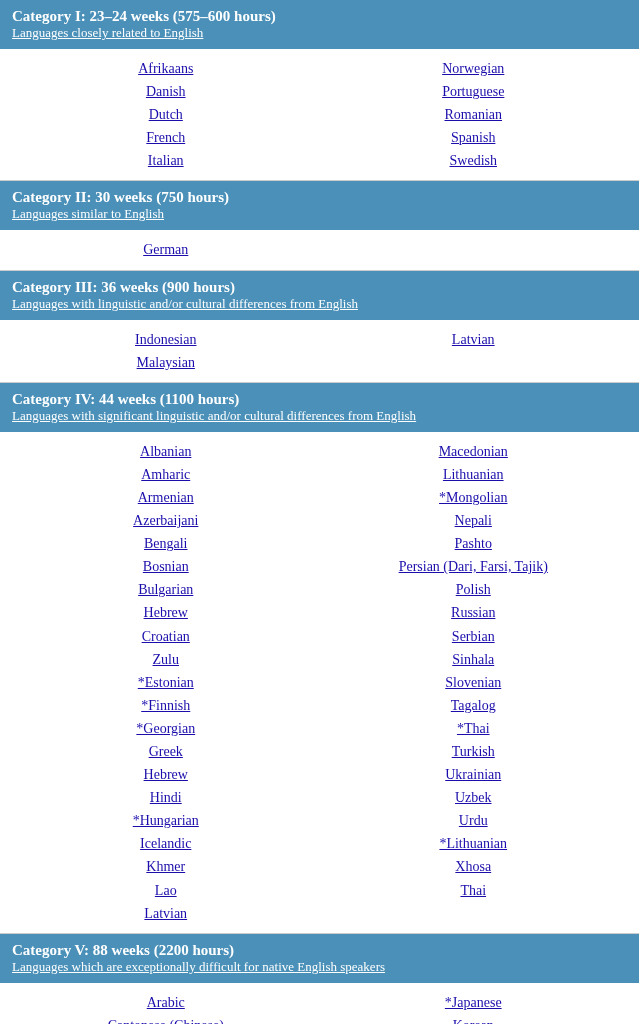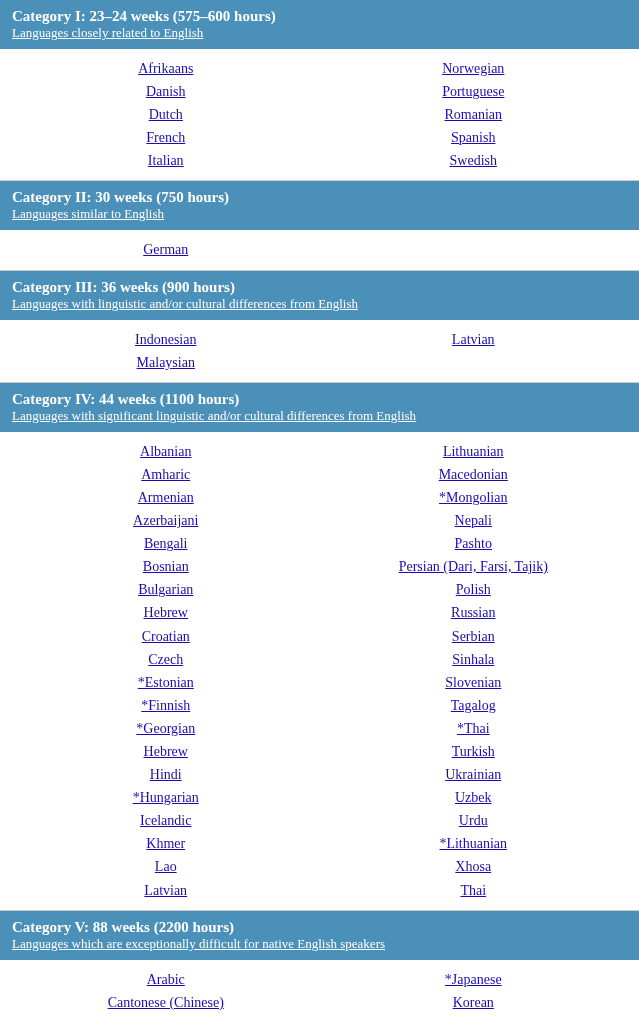--- a/index.html
+++ b/index.html
@@ -116,35 +116,36 @@
         <div class="lang-col">
           <a href="#">Albanian</a>
           <a href="#">Amharic</a>
           <a href="#">Armenian</a>
           <a href="#">Azerbaijani</a>
           <a href="#">Bengali</a>
           <a href="#">Bosnian</a>
           <a href="#">Bulgarian</a>
           <a href="#">Hebrew</a>
           <a href="#">Croatian</a>
-          <a href="#">Czech</a>
+          <a href="#">Zulu</a>
           <a href="#">*Estonian</a>
           <a href="#">*Finnish</a>
           <a href="#">*Georgian</a>
+          <a href="#">Greek</a>
           <a href="#">Hebrew</a>
           <a href="#">Hindi</a>
           <a href="#">*Hungarian</a>
           <a href="#">Icelandic</a>
           <a href="#">Khmer</a>
           <a href="#">Lao</a>
           <a href="#">Latvian</a>
         </div>
         <div class="lang-col">
+          <a href="#">Macedonian</a>
           <a href="#">Lithuanian</a>
-          <a href="#">Macedonian</a>
           <a href="#">*Mongolian</a>
           <a href="#">Nepali</a>
           <a href="#">Pashto</a>
           <a href="#">Persian (Dari, Farsi, Tajik)</a>
           <a href="#">Polish</a>
           <a href="#">Russian</a>
           <a href="#">Serbian</a>
           <a href="#">Sinhala</a>
           <a href="#">Slovenian</a>
           <a href="#">Tagalog</a>

